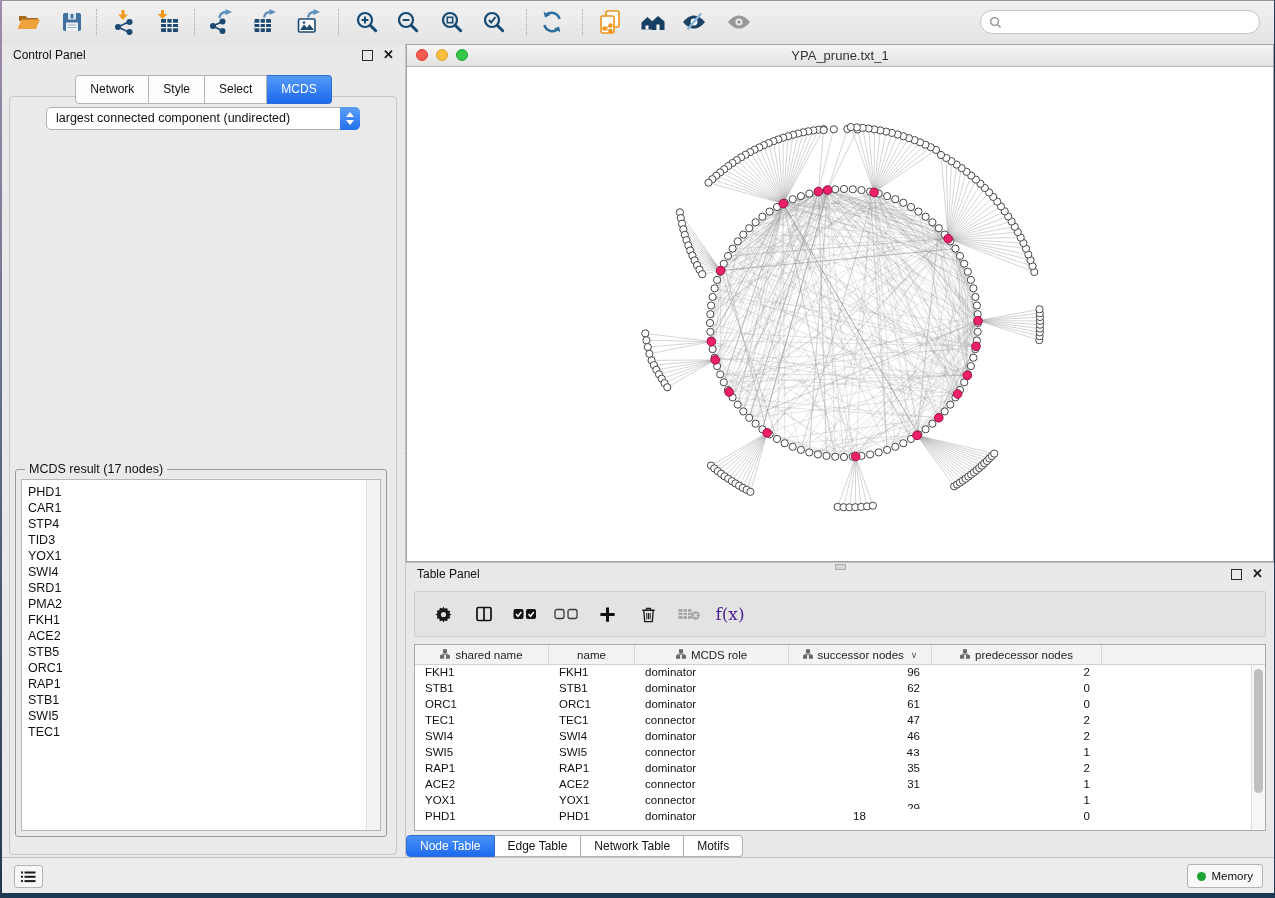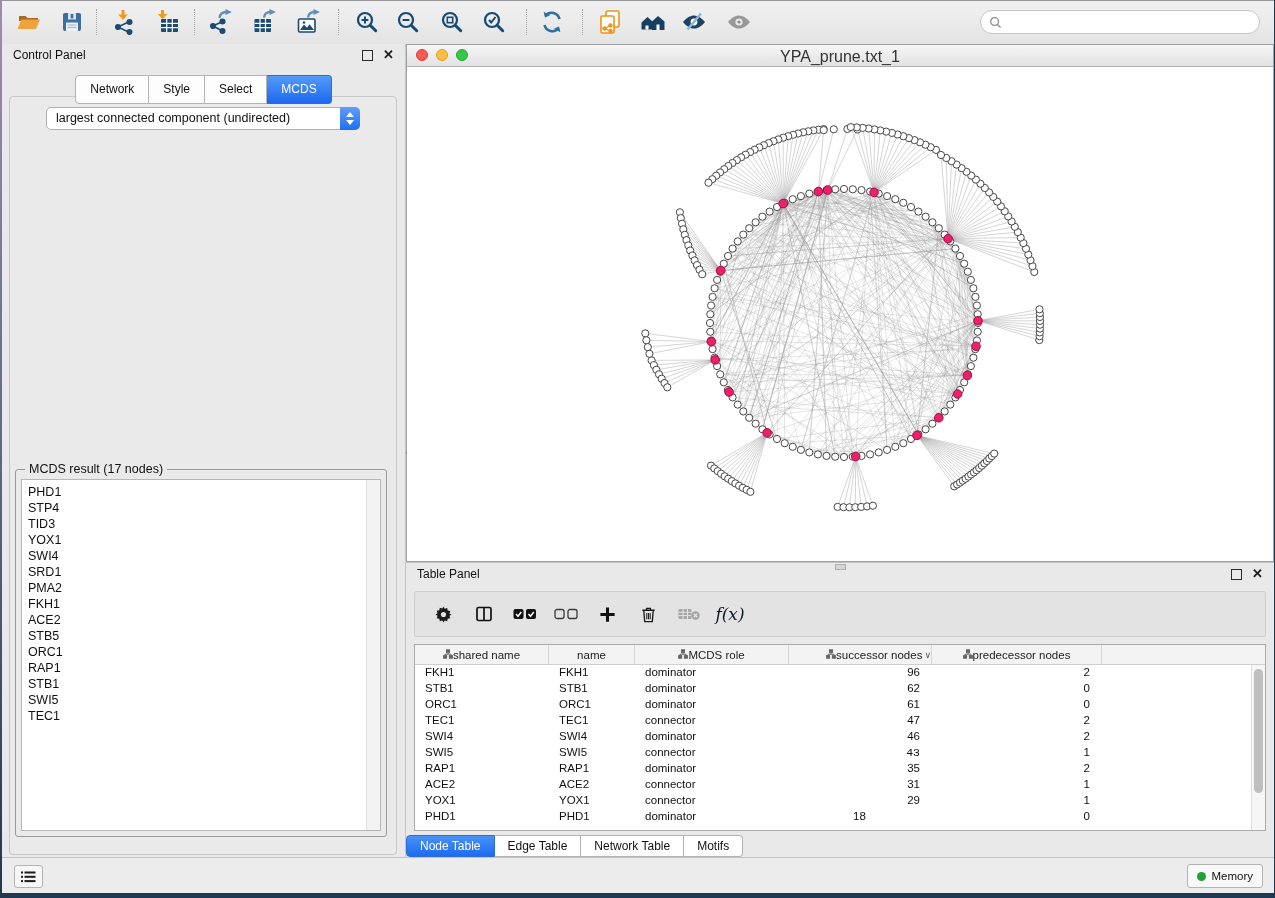--- a/index.html
+++ b/index.html
@@ -46,39 +46,39 @@
   .mtrack{position:absolute;right:0;top:0;bottom:0;width:13px;background:#f3f3f3;border-left:1px solid #e0e0e0}
   .mitem{height:16px}
 
   
   .vsplit{position:absolute;left:403px;top:43px;width:1px;bottom:35px;background:#c6c6c6}
   .split-arrow{position:absolute;left:398px;top:447px;width:0;height:0;border:5px solid transparent;border-right:6px solid #7a7a7a}
 
   
   .net{position:absolute;left:404px;top:43px;right:0;height:518px;background:#fff;border:1px solid #a2a2a2;box-sizing:border-box}
   .net-title{height:21px;background:linear-gradient(#f6f6f6,#e2e2e2);border-bottom:1px solid #b2b2b2;position:relative;
-             display:flex;align-items:flex-end;justify-content:center;font-size:16px;color:#333}
+             display:flex;align-items:center;justify-content:center;font-size:13px;color:#333}
   .lights{position:absolute;left:9px;top:4px;display:flex;gap:8px}
   .light{width:12px;height:12px;border-radius:50%;box-sizing:border-box}
   .l-red{background:#f95a51;border:1px solid #dd3c33}
   .l-yel{background:#fbbe40;border:1px solid #df9f2c}
   .l-grn{background:#36c64a;border:1px solid #27a437}
   .canvas{position:absolute;left:0;top:21px;right:0;bottom:0}
   .canvas svg{display:block}
 
   
   .tp{position:absolute;left:404px;top:561px;right:0;bottom:35px;background:#e9e9e9;border-top:1px solid #c2c2c2}
   .grip{position:absolute;left:calc(50% - 5px);top:1px;width:9px;height:4px;background:#d6d6d6;border:1px solid #aeaeae}
   .tp-toolbar{position:absolute;left:8px;right:8px;top:28px;height:46px;background:#e3e3e3;border:1px solid #cecece;border-radius:2px;
               display:flex;align-items:center;gap:17px;padding-left:16px;box-sizing:border-box}
   .ticon{display:flex;align-items:center;justify-content:center;width:24px;height:24px;cursor:default}
-  .fx{font-family:"DejaVu Serif",serif;font-style:italic;font-size:17px;color:#0f172a}
+  .fx{font-family:"DejaVu Serif",serif;font-size:17px;color:#4c1d95}
   .tp-table{position:absolute;left:8px;right:8px;top:81px;height:187px;background:#fff;border:1px solid #ababab;box-sizing:border-box;overflow:hidden}
   .thead{display:flex;height:20px;background:#f3f3f3;border-bottom:1px solid #d0d0d0;box-sizing:border-box}
-  .hcell{display:flex;align-items:center;justify-content:center;font-size:11.5px;color:#222;
+  .hcell{display:flex;align-items:center;justify-content:center;gap:5px;font-size:11.5px;color:#222;
          border-right:1px solid #d6d6d6;box-sizing:border-box;cursor:default}
   .hfill{flex:1;border-right:none}
   .sortv{font-size:9px;color:#555;margin-left:2px}
   .tbody{position:absolute;left:0;right:13px;top:20px;bottom:0}
   .trow{display:flex;height:16px;font-size:11.5px;color:#111;cursor:default}
   .tcell{box-sizing:border-box;padding:1px 10px 0 10px;white-space:nowrap;overflow:hidden}
   .tcell.r{text-align:right;padding-right:12px}
   .vscroll{position:absolute;right:0;top:20px;bottom:0;width:13px;background:#f6f6f6;border-left:1px solid #dedede}
   .vthumb{position:absolute;left:2px;top:4px;width:9px;height:124px;background:#bfbfbf;border-radius:5px}
   .tp-tabs{position:absolute;left:0;right:0;top:272px;display:flex;justify-content:flex-start}
@@ -270,20 +270,21 @@
         <span class="dd-cap">
             <span class="tri-up"></span>
             <span class="tri-dn"></span>
           </span>
       </div>
       <div class="fieldset">
         <span class="legend">MCDS result (17 nodes)</span>
         <div class="mlist">
           <div class="mtrack"></div>
         <div class="mitem">PHD1</div>
+            <div class="mitem">CAR1</div>
             <div class="mitem">STP4</div>
             <div class="mitem">TID3</div>
             <div class="mitem">YOX1</div>
             <div class="mitem">SWI4</div>
             <div class="mitem">SRD1</div>
             <div class="mitem">PMA2</div>
             <div class="mitem">FKH1</div>
             <div class="mitem">ACE2</div>
             <div class="mitem">STB5</div>
             <div class="mitem">ORC1</div>
@@ -1176,21 +1177,21 @@
             <span><svg width="10" height="10" viewBox="0 0 10 10">
                 <g stroke="#666" stroke-width="1" fill="#666">
                   <rect x="3.5" y="0.8" width="3" height="2.6"></rect>
                   <rect x="0.6" y="6.6" width="3" height="2.6"></rect>
                   <rect x="6.4" y="6.6" width="3" height="2.6"></rect>
                   <path d="M5 3.6v1.6M2 6.6V5.2h6v1.4" fill="none"></path>
                 </g>
               </svg></span>
             <span>MCDS role</span>
           </div>
-          <div class="hcell" style="width: 143px; justify-content: flex-end;">
+          <div class="hcell" style="width: 143px;">
             <span><svg width="10" height="10" viewBox="0 0 10 10">
                 <g stroke="#666" stroke-width="1" fill="#666">
                   <rect x="3.5" y="0.8" width="3" height="2.6"></rect>
                   <rect x="0.6" y="6.6" width="3" height="2.6"></rect>
                   <rect x="6.4" y="6.6" width="3" height="2.6"></rect>
                   <path d="M5 3.6v1.6M2 6.6V5.2h6v1.4" fill="none"></path>
                 </g>
               </svg></span>
             <span>successor nodes</span>
             <span class="sortv">∨</span>
@@ -1262,21 +1263,21 @@
             <div class="tcell" style="width: 134px;">ACE2</div>
             <div class="tcell" style="width: 86px;">ACE2</div>
             <div class="tcell" style="width: 154px;">connector</div>
             <div class="tcell r" style="width: 143px;">31</div>
             <div class="tcell r" style="width: 170px;">1</div>
           </div>
           <div class="trow">
             <div class="tcell" style="width: 134px;">YOX1</div>
             <div class="tcell" style="width: 86px;">YOX1</div>
             <div class="tcell" style="width: 154px;">connector</div>
-            <div class="tcell r" style="width: 143px;">29</div>
+            <div class="tcell r" style="width: 143px; margin-top: 8px;">29</div>
             <div class="tcell r" style="width: 170px;">1</div>
           </div>
           <div class="trow">
             <div class="tcell" style="width: 134px;">PHD1</div>
             <div class="tcell" style="width: 86px;">PHD1</div>
             <div class="tcell" style="width: 154px;">dominator</div>
             <div class="tcell r" style="width: 143px; text-align: center;">18</div>
             <div class="tcell r" style="width: 170px;">0</div>
           </div>
         </div>

